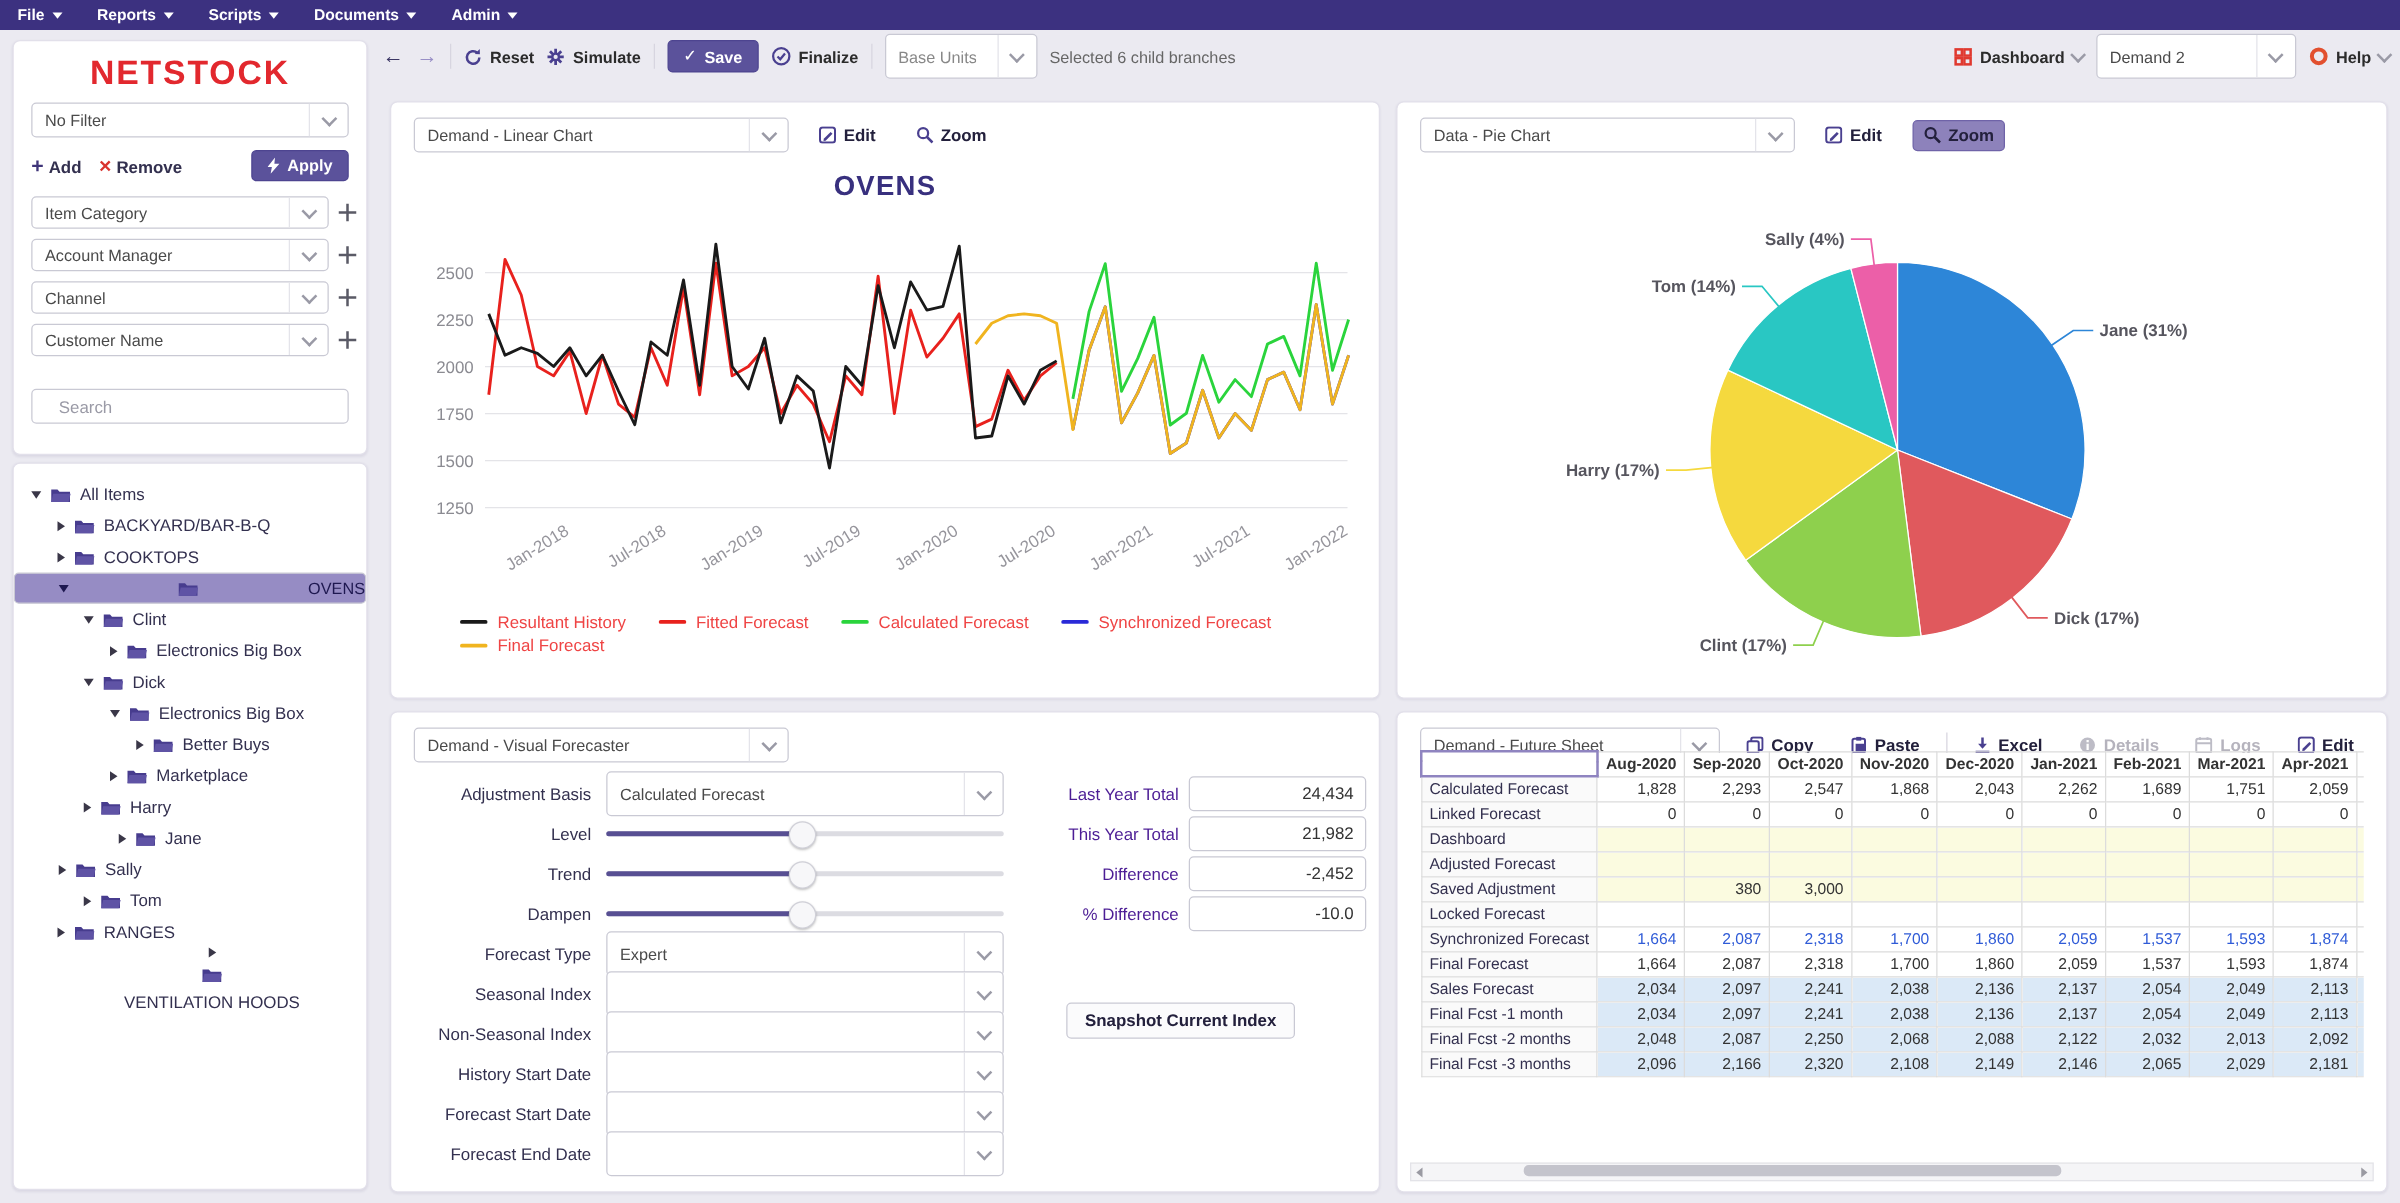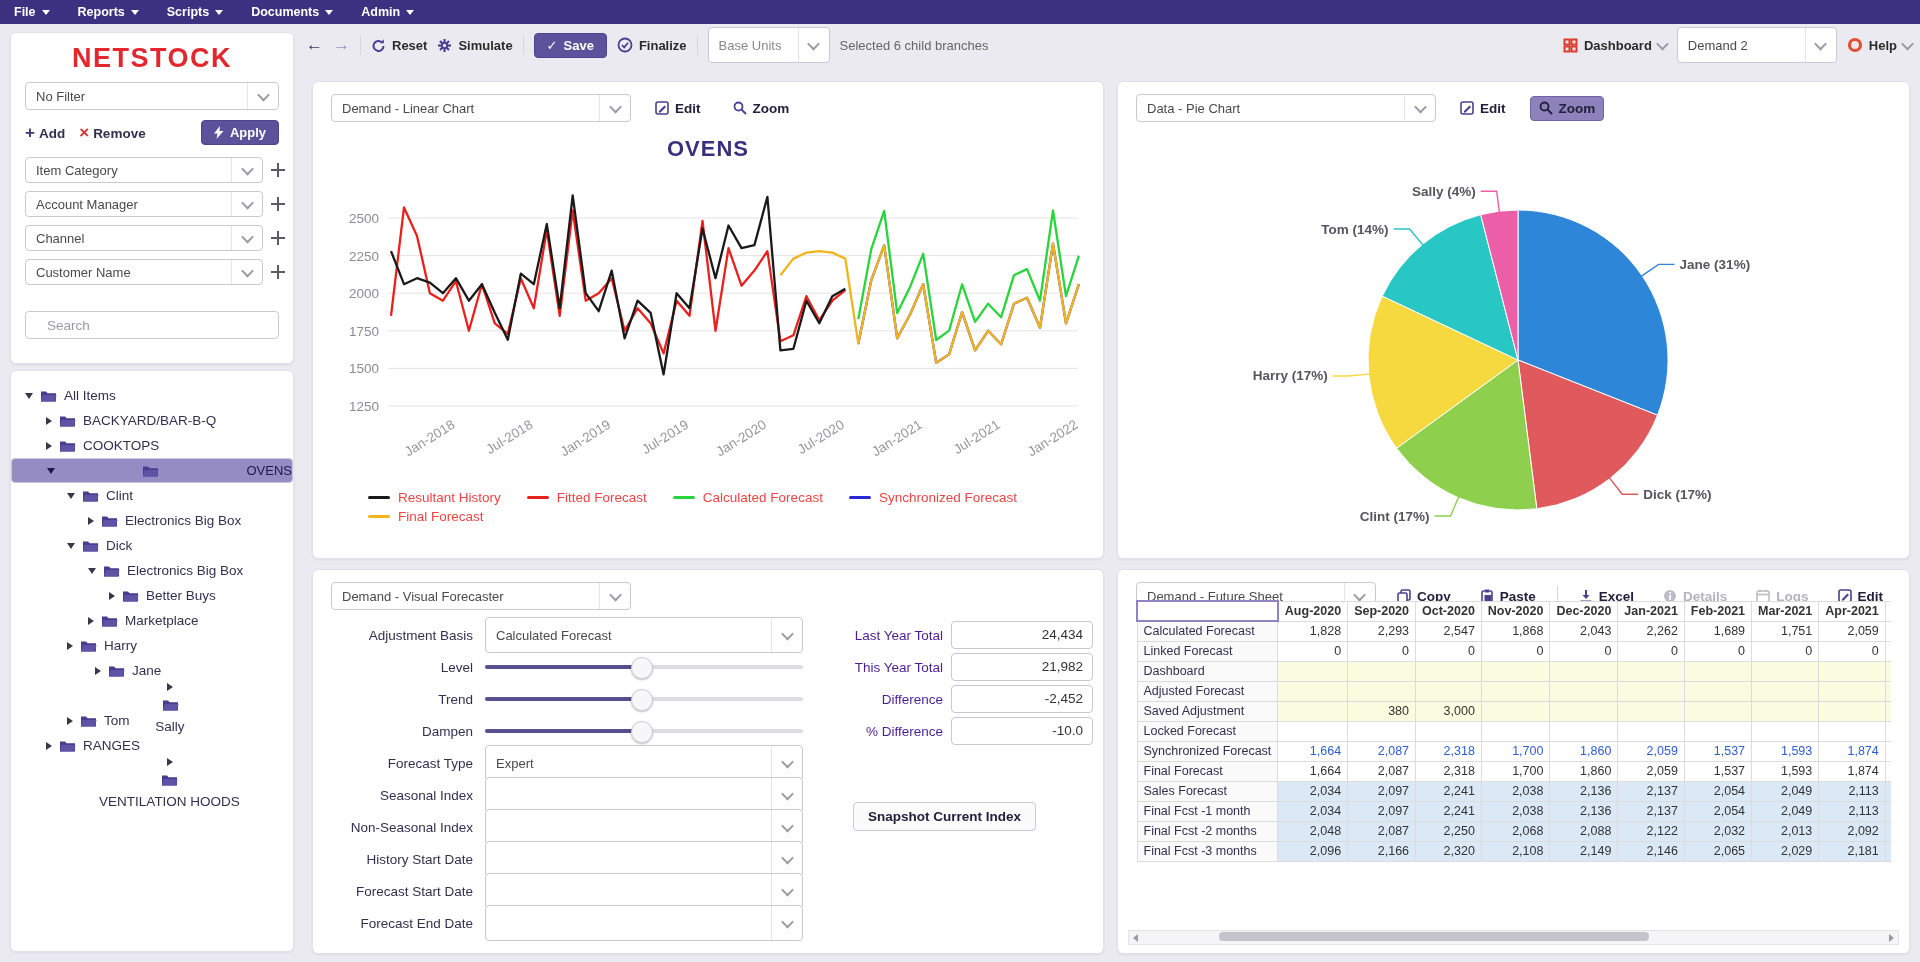--- a/index.html
+++ b/index.html
@@ -379,21 +379,21 @@
       <div class="tree-row" style="padding-left: 56px; margin-left: 28px;">
         <span class="caret-collapsed"></span>
         <span class="icon">
           <svg width="17" height="14" viewBox="0 0 17 14">
             <path d="M1 2.5 h5 l1.6 1.8 h8.4 v8.2 h-15 Z" fill="#473c8e"></path>
             <path d="M2.5 6 h14 l-1.6 6.5 h-13.9 Z" fill="#5f53a5"></path>
           </svg>
         </span>
         <span>Jane</span>
       </div>
-      <div class="tree-row" style="padding-left: 36px; flex-direction: column;">
+      <div class="tree-row" style="padding-left: 36px;">
         <span class="caret-collapsed"></span>
         <span class="icon">
           <svg width="17" height="14" viewBox="0 0 17 14">
             <path d="M1 2.5 h5 l1.6 1.8 h8.4 v8.2 h-15 Z" fill="#473c8e"></path>
             <path d="M2.5 6 h14 l-1.6 6.5 h-13.9 Z" fill="#5f53a5"></path>
           </svg>
         </span>
         <span>Sally</span>
       </div>
       <div class="tree-row" style="padding-left: 56px;">

